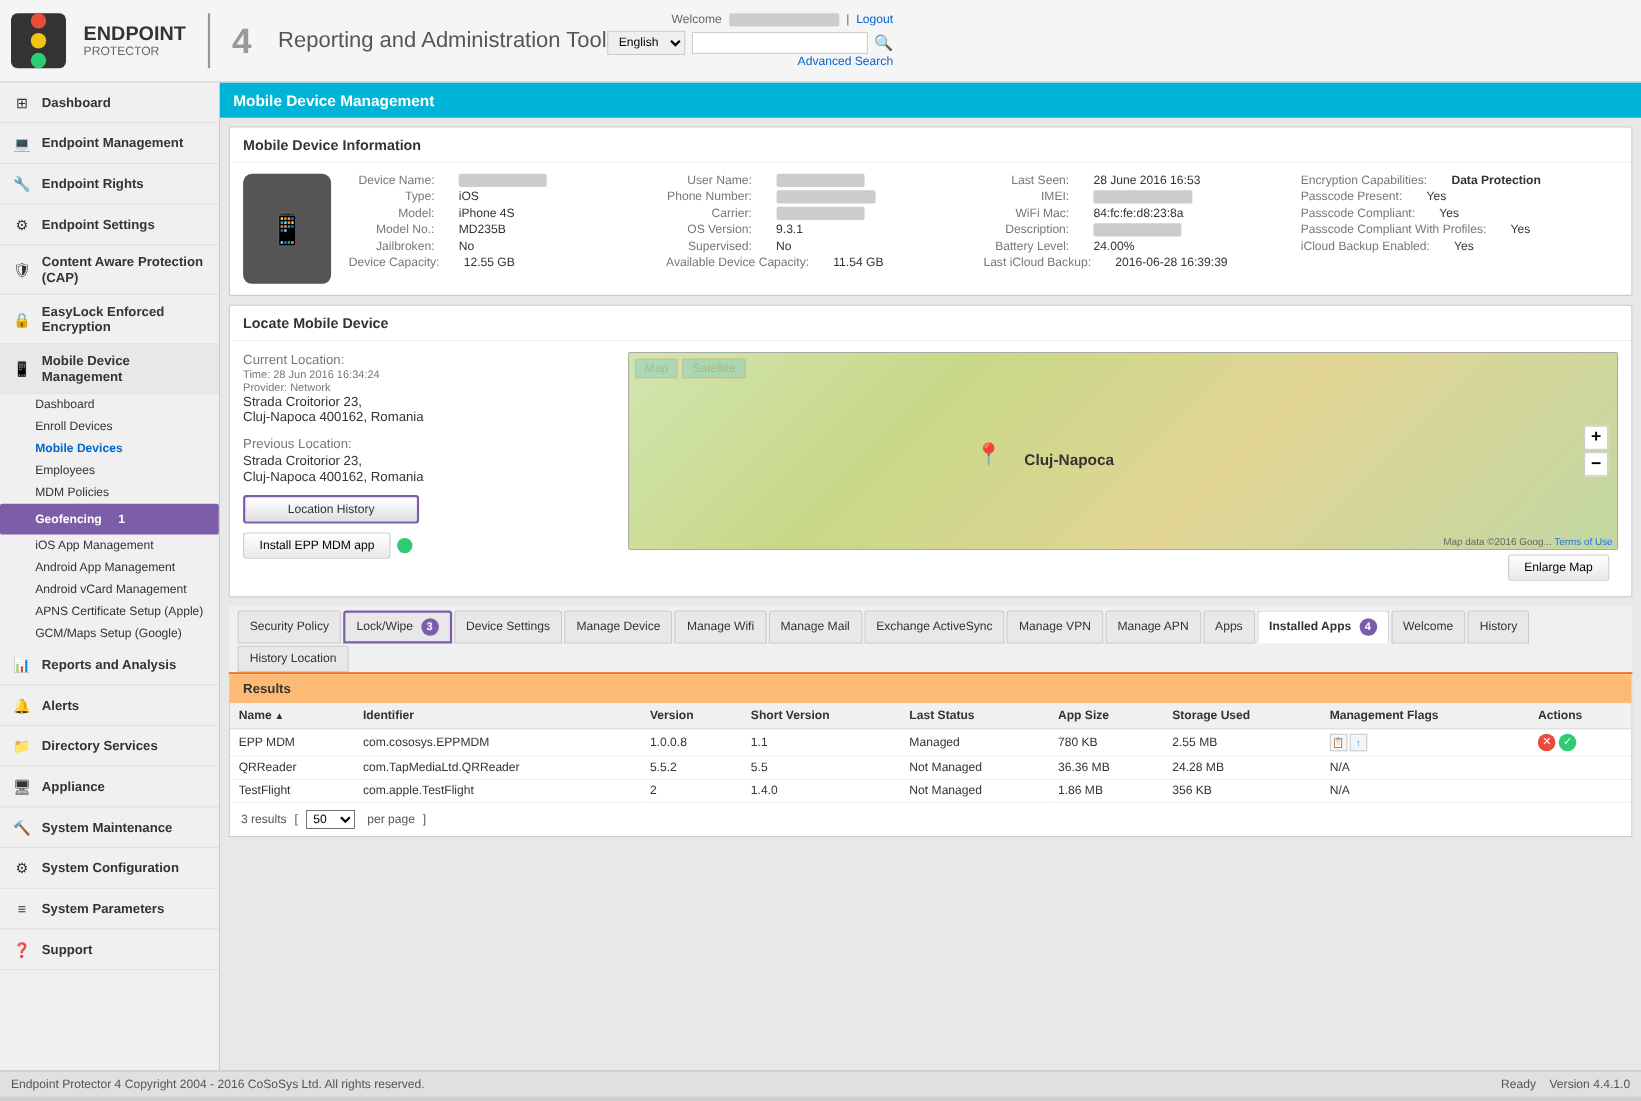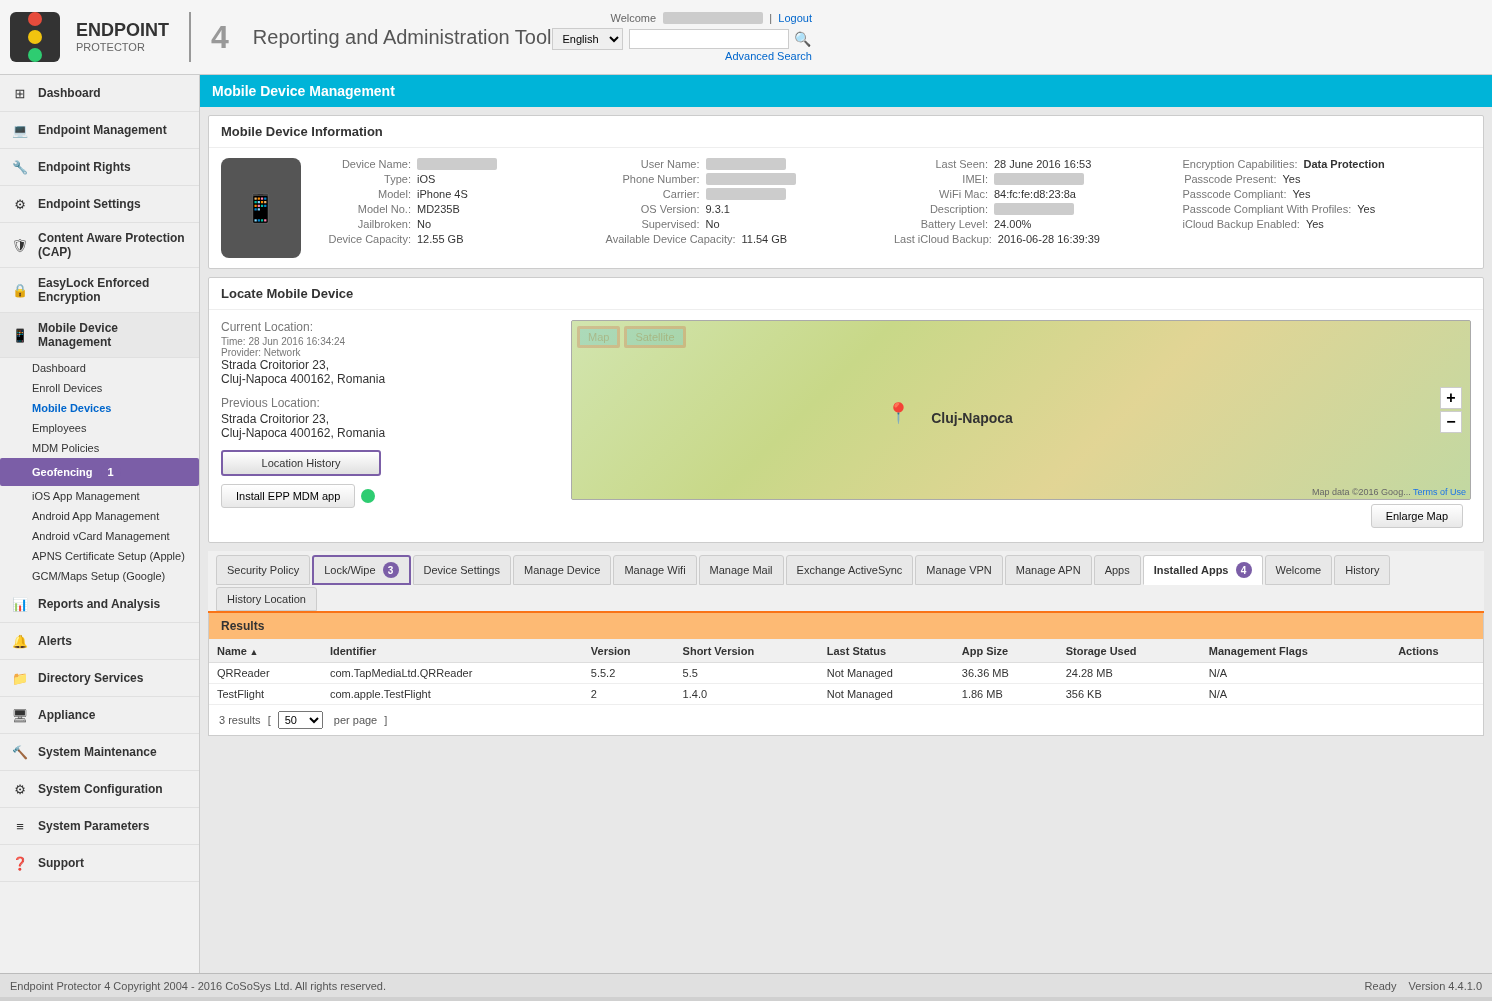--- a/index.html
+++ b/index.html
@@ -43,41 +43,41 @@
 
     
     #content { flex: 1; overflow-y: auto; background: #e8e8e8; padding: 0; }
     #page-header-bar { background: #00b4d8; color: white; font-size: 14px; font-weight: bold; padding: 8px 12px; }
 
     
     .section-box { background: white; margin: 8px; border: 1px solid #ccc; border-radius: 2px; }
     .section-title { font-weight: bold; font-size: 13px; padding: 8px 12px; border-bottom: 1px solid #eee; }
     .device-info-content { display: flex; padding: 10px 12px; gap: 16px; }
     .device-img-placeholder { width: 80px; height: 100px; background: #555; border-radius: 8px; display: flex; align-items: center; justify-content: center; color: white; font-size: 28px; flex-shrink: 0; }
-    .field-label { color: #777; font-size: 11px; text-align: right; padding-right: 6px; }
+    .field-label { color: #777; font-size: 11px; text-align: right; padding-right: 22px; }
     .field-value { color: #333; font-size: 11px; }
     .field-row { display: flex; align-items: center; margin-bottom: 3px; }
     .field-row .field-label { min-width: 100px; }
 
     
     .locate-content { display: flex; gap: 10px; padding: 10px 12px; }
     .locate-left { width: 340px; flex-shrink: 0; }
     .locate-right { flex: 1; }
     .location-label { font-size: 12px; color: #777; margin-bottom: 2px; }
     .location-value { font-size: 12px; color: #333; margin-bottom: 10px; }
     .location-time { font-size: 10px; color: #777; }
     .btn { padding: 5px 14px; font-size: 11px; border: 1px solid #ccc; background: linear-gradient(to bottom, #fff, #e8e8e8); cursor: pointer; border-radius: 3px; }
     .btn-location { background: linear-gradient(to bottom, #fff, #e0e0e0); border: 2px solid #7b5ea7; color: #333; margin-bottom: 8px; display: block; width: 160px; text-align: center; }
     .btn-install { display: inline-flex; align-items: center; gap: 6px; }
     .green-circle { width: 14px; height: 14px; background: #2ecc71; border-radius: 50%; display: inline-block; }
 
     
     .map-placeholder { width: 100%; height: 180px; background: #c8d8a8; border: 1px solid #aaa; position: relative; overflow: hidden; border-radius: 2px; }
     .map-controls { position: absolute; top: 5px; left: 5px; display: flex; gap: 4px; }
-    .map-btn { background: #0ea5e9; border: 3px solid #b91c1c; padding: 2px 8px; font-size: 11px; cursor: pointer; border-radius: 2px; }
+    .map-btn { background: #0ea5e9; border: 1px solid #b91c1c; padding: 2px 8px; font-size: 11px; cursor: pointer; border-radius: 2px; }
     .map-pin { position: absolute; top: 45%; left: 35%; font-size: 20px; color: #1a73e8; }
     .map-label { position: absolute; top: 50%; left: 40%; font-size: 14px; font-weight: bold; color: #333; }
     .map-zoom { position: absolute; right: 8px; top: 50%; transform: translateY(-50%); display: flex; flex-direction: column; gap: 2px; }
     .map-zoom-btn { background: white; border: 1px solid #ccc; width: 22px; height: 22px; display: flex; align-items: center; justify-content: center; cursor: pointer; font-size: 16px; font-weight: bold; }
     .map-footer { position: absolute; bottom: 2px; right: 4px; font-size: 9px; color: #666; }
     .enlarge-btn { text-align: right; padding: 4px 8px; }
 
     
     .tabs-container { background: #f0f0f0; border-bottom: 2px solid #f97316; display: flex; flex-wrap: wrap; gap: 2px; padding: 4px 8px 0; margin: 0 8px; }
     .tab { padding: 5px 10px; font-size: 11px; border: 1px solid #ccc; background: #e8e8e8; cursor: pointer; border-radius: 3px 3px 0 0; color: #333; }
@@ -409,20 +409,41 @@
             <th>Version</th>
             <th>Short Version</th>
             <th>Last Status</th>
             <th>App Size</th>
             <th>Storage Used</th>
             <th>Management Flags</th>
             <th>Actions</th>
           </tr>
         </thead>
         <tbody>
+          <tr>
+            <td>EPP MDM</td>
+            <td>com.cososys.EPPMDM</td>
+            <td>1.0.0.8</td>
+            <td>1.1</td>
+            <td>Managed</td>
+            <td>780 KB</td>
+            <td>2.55 MB</td>
+            <td>
+              <div class="mgmt-icon">
+                <div class="mgmt-box" style="color:#e74c3c;">📋</div>
+                <div class="mgmt-box" style="color:#2196f3;">↑</div>
+              </div>
+            </td>
+            <td>
+              <div style="display:flex;gap:3px;align-items:center;">
+                <span class="action-icon action-red">✕</span>
+                <span class="action-icon action-green">✓</span>
+              </div>
+            </td>
+          </tr>
           <tr>
             <td>QRReader</td>
             <td>com.TapMediaLtd.QRReader</td>
             <td>5.5.2</td>
             <td>5.5</td>
             <td>Not Managed</td>
             <td>36.36 MB</td>
             <td>24.28 MB</td>
             <td>N/A</td>
             <td></td>

